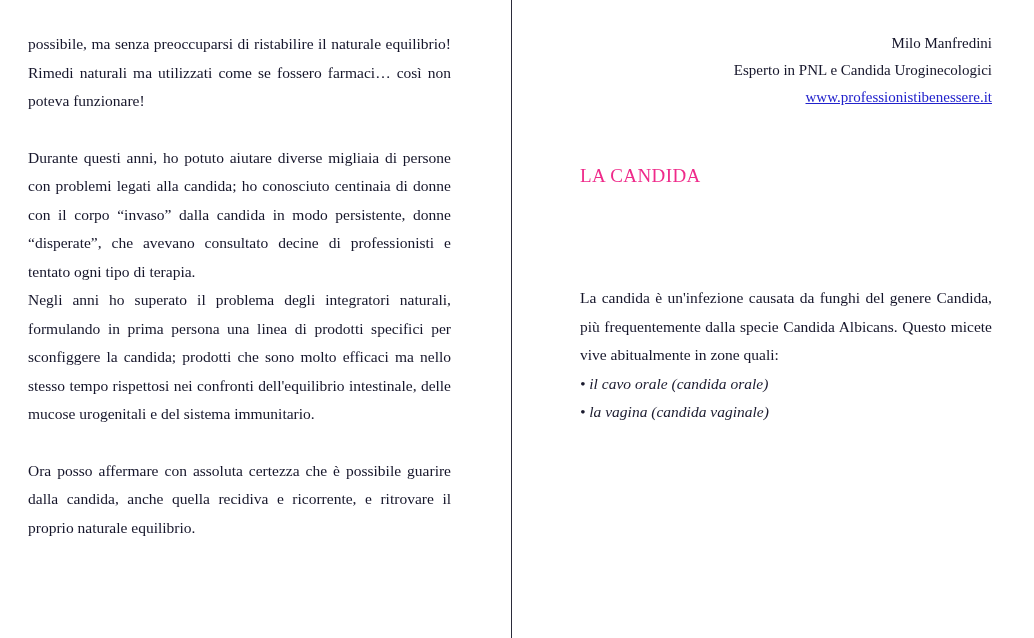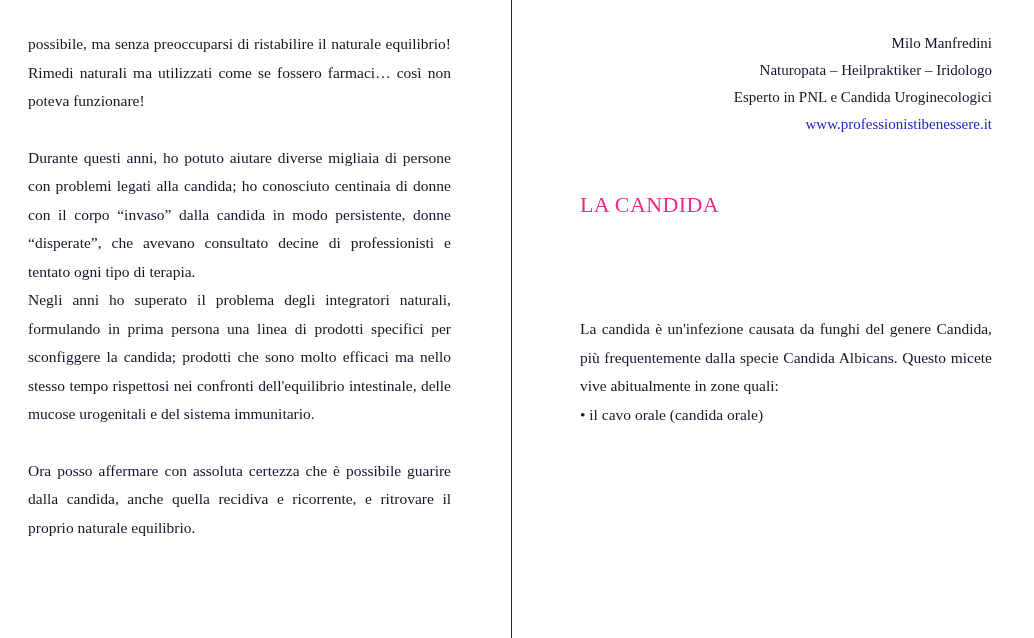--- a/index.html
+++ b/index.html
@@ -62,42 +62,44 @@
     text-align: right;
     font-size: 15px;
     line-height: 27px;
     color: #15152a;
   }
   .header-block .line {
     display: block;
   }
   .header-block .link {
     color: #2222cc;
+    text-decoration: underline;
   }
 
   .doc-title {
     margin: 54px 0 0 0;
-    font-size: 22px;
+    font-size: 19px;
     letter-spacing: 0.4px;
     color: #ef2a8a;
     font-weight: normal;
     text-align: left;
   }
 
   .right-body {
     margin-top: 97px;
   }
   .right-body .para {
     font-size: 15.5px;
     line-height: 28.5px;
   }
   .bullets {
     margin: 0;
     padding: 0;
     list-style: none;
+    font-style: italic;
   }
   .bullets li {
     font-size: 15.5px;
     line-height: 28.5px;
     text-align: left;
   }
   .spacer-lg {
     height: 56px;
   }
 </style>
@@ -111,29 +113,29 @@
     <p class="para gap">Durante questi anni, ho potuto aiutare diverse migliaia di persone con problemi legati alla candida; ho conosciuto centinaia di donne con il corpo “invaso” dalla candida in modo persistente, donne “disperate”, che avevano consultato decine di professionisti e tentato ogni tipo di terapia.</p>
     <p class="para">Negli anni ho superato il problema degli integratori naturali, formulando in prima persona una linea di prodotti specifici per sconfiggere la candida; prodotti che sono molto efficaci ma nello stesso tempo rispettosi nei confronti dell'equilibrio intestinale, delle mucose urogenitali e del sistema immunitario.</p>
     <p class="para gap">Ora posso affermare con assoluta certezza che è possibile guarire dalla candida, anche quella recidiva e ricorrente, e ritrovare il proprio naturale equilibrio.</p>
   </div>
 
   <div class="gutter"></div>
 
   <div class="page page-right">
     <div class="header-block">
       <span class="line">Milo Manfredini</span>
-      <span class="line">Naturopata – Heilpraktiker – Iridologo</span>
       <span class="line">Esperto in PNL e Candida Uroginecologici</span>
       <span class="line link">www.professionistibenessere.it</span>
     </div>
 
     <h1 class="doc-title">LA CANDIDA</h1>
 
     <div class="right-body">
       <p class="para">La candida è un'infezione causata da funghi del genere Candida, più frequentemente dalla specie Candida Albicans. Questo micete vive abitualmente in zone quali:</p>
       <ul class="bullets">
         <li>• il cavo orale (candida orale)</li>
+        <li>• la vagina (candida vaginale)</li>
       </ul>
       <div class="spacer-lg"></div>
     </div>
   </div>
 
 </div>
 
 </body></html>

